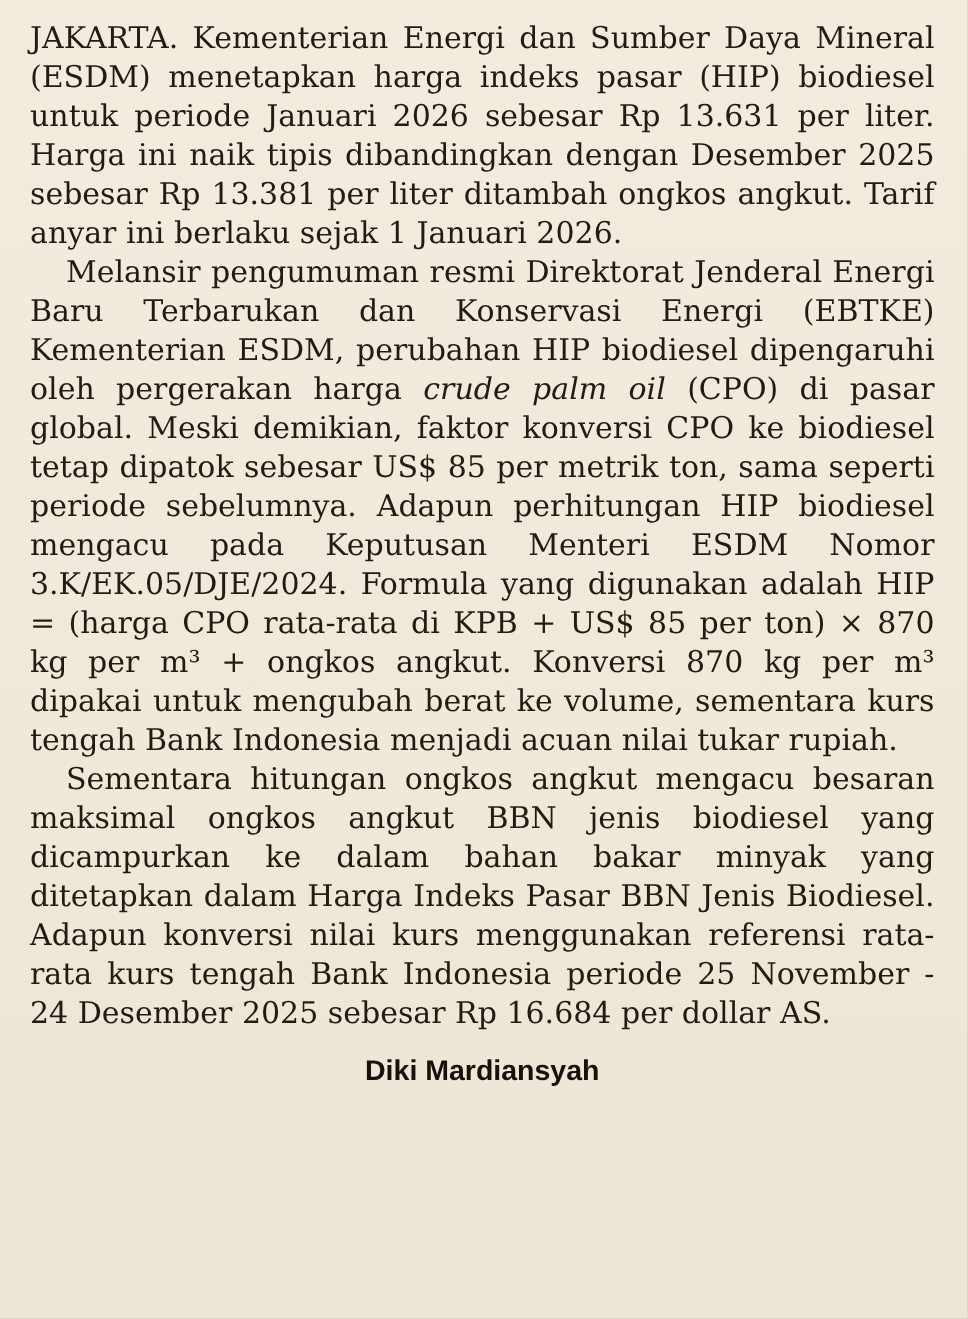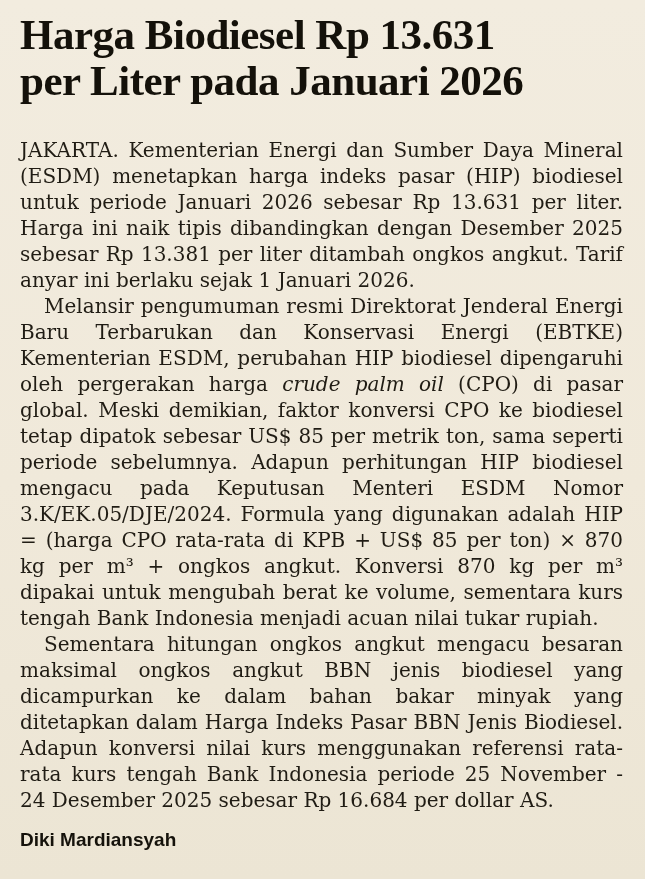--- a/index.html
+++ b/index.html
@@ -41,36 +41,32 @@
   .para.indent {
     text-indent: 24px;
   }
   .dateline {
     font-weight: 400;
   }
   .italic-term {
   }
   .byline {
     margin-top: 14px;
-    text-align: left;
+    text-align: center;
     font-family: "Liberation Sans", "DejaVu Sans", sans-serif;
     font-weight: 700;
     font-size: 19px;
     color: #15120b;
   }
 </style>
 </head>
 <body>
 
 <div class="page">
 
-  <h1 class="headline">
-    <span class="hl-line">Harga Biodiesel Rp 13.631</span>
-    <span class="hl-line">per Liter pada Januari 2026</span>
-  </h1>
 
   <div class="body-text">
 
     <p class="para"><span class="dateline">JAKARTA.</span><span> Kementerian Energi dan Sumber Daya Mineral (ESDM) menetapkan harga indeks pasar (HIP) biodiesel untuk periode Januari 2026 sebesar Rp 13.631 per liter. Harga ini naik tipis dibandingkan dengan Desember 2025 sebesar Rp 13.381 per liter ditambah ongkos angkut. Tarif anyar ini berlaku sejak 1 Januari 2026.</span></p>
 
     <p class="para indent"><span>Melansir pengumuman resmi Direktorat Jenderal Energi Baru Terbarukan dan Konservasi Energi (EBTKE) Kementerian ESDM, perubahan HIP biodiesel dipengaruhi oleh pergerakan harga </span><em class="italic-term">crude palm oil</em><span> (CPO) di pasar global. Meski demikian, faktor konversi CPO ke biodiesel tetap dipatok sebesar US$ 85 per metrik ton, sama seperti periode sebelumnya. Adapun perhitungan HIP biodiesel mengacu pada Keputusan Menteri ESDM Nomor 3.K/EK.05/DJE/2024. Formula yang digunakan adalah HIP = (harga CPO rata-rata di KPB + US$ 85 per ton) × 870 kg per m³ + ongkos angkut. Konversi 870 kg per m³ dipakai untuk mengubah berat ke volume, sementara kurs tengah Bank Indonesia menjadi acuan nilai tukar rupiah.</span></p>
 
     <p class="para indent">Sementara hitungan ongkos angkut mengacu besaran maksimal ongkos angkut BBN jenis biodiesel yang dicampurkan ke dalam bahan bakar minyak yang ditetapkan dalam Harga Indeks Pasar BBN Jenis Biodiesel. Adapun konversi nilai kurs menggunakan referensi rata-rata kurs tengah Bank Indonesia periode 25 November - 24 Desember 2025 sebesar Rp 16.684 per dollar AS.</p>
 
     <div class="byline">Diki Mardiansyah</div>

